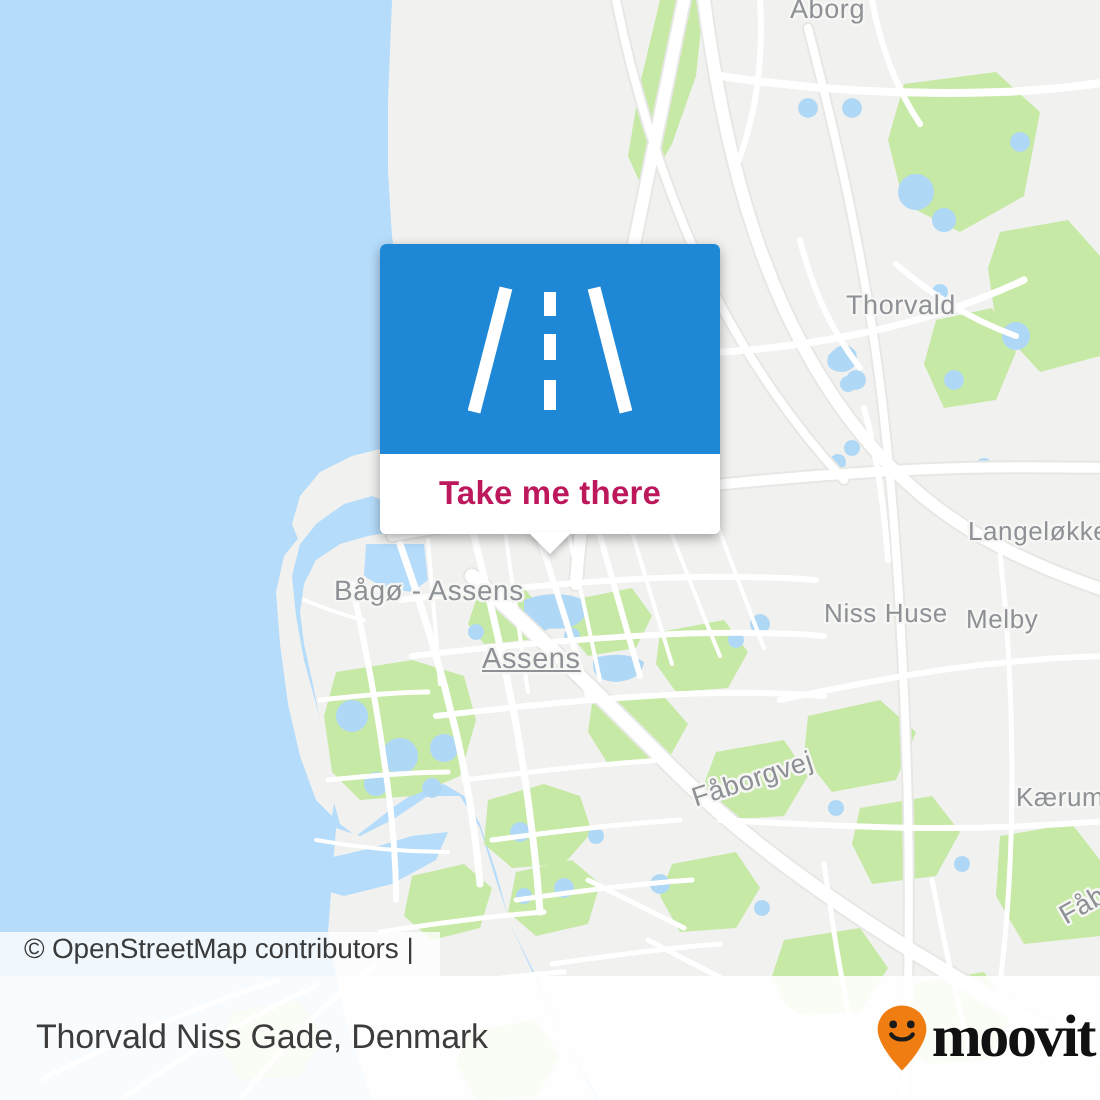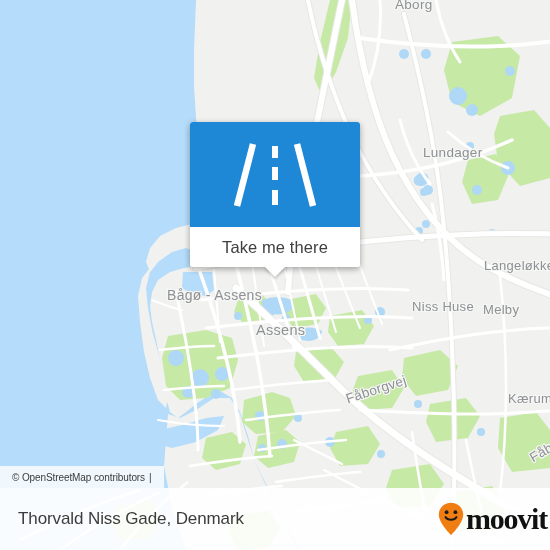--- a/index.html
+++ b/index.html
@@ -63,22 +63,23 @@
     height: 40px;
     display: flex;
     align-items: center;
     justify-content: center;
     background: #ffffff;
     border-radius: 0 0 3px 3px;
     position: relative;
   }
   #popup-action-label {
     font-size: 16.5px;
-    color: #404040;
+    color: #be185d;
     letter-spacing: 0.1px;
+    font-weight: bold;
   }
   #popup-tail {
     position: absolute;
     left: 50%;
     bottom: -10px;
     margin-left: -11px;
     width: 0;
     height: 0;
     border-left: 11px solid transparent;
     border-right: 11px solid transparent;
@@ -87,23 +88,22 @@
   }
 
   
   #attribution {
     position: absolute;
     left: 0;
     top: 466px;
     height: 22px;
     padding: 0 9px 0 12px;
     display: inline-flex;
-    align-items: center;
     background: rgba(255,255,255,0.80);
-    font-size: 10px;
+    font-size: 14px;
     color: #3b3b3b;
     white-space: nowrap;
     letter-spacing: -0.1px;
   }
   #attribution .sep { margin: 0 4px; color: #3b3b3b; }
 
   
   #footer {
     position: absolute;
     left: 0;
@@ -310,27 +310,27 @@
       <g fill="none" stroke="#FFFFFF" stroke-width="2.5" opacity="0.9">
         <path d="M 20 540 C 60 520, 100 502, 140 490"></path>
         <path d="M 60 550 C 90 528, 126 508, 160 492"></path>
         <path d="M 120 550 C 140 524, 164 500, 188 482"></path>
       </g>
     </g>
   </svg>
 
   <div id="map-labels">
       <div class="map-label" style="left: 395px; top: -3px; font-size: 13.5px;">Åborg</div>
-      <div class="map-label" style="left: 423px; top: 145px; font-size: 13.5px;">Lundager</div>
+      <div class="map-label" style="left: 423px; top: 145px; font-size: 13.5px;">Thorvald</div>
       <div class="map-label" style="left: 484px; top: 258px; font-size: 13px;">Langeløkke</div>
       <div class="map-label" style="left: 412px; top: 299px; font-size: 13px;">Niss Huse</div>
       <div class="map-label" style="left: 483px; top: 302px; font-size: 13px;">Melby</div>
       <div class="map-label" style="left: 508px; top: 391px; font-size: 13px;">Kærum</div>
       <div class="map-label" style="left: 167px; top: 287px; font-size: 14px;">Bågø - Assens</div>
-      <div class="map-label" style="left: 256px; top: 322px; font-size: 14.5px;">Assens</div>
+      <div class="map-label" style="left: 241px; top: 322px; font-size: 14.5px; text-decoration: underline;">Assens</div>
       <div class="map-label" style="left: 344px; top: 392px; font-size: 13.5px; transform: rotate(-18deg); transform-origin: left top;">Fåborgvej</div>
       <div class="map-label" style="left: 527px; top: 452px; font-size: 13.5px; transform: rotate(-30deg); transform-origin: left top;">Fåb</div>
     </div>
 
   <div id="popup">
     <div id="popup-image" style="background:#1E87D6;">
       <svg width="82" height="68" viewBox="0 0 82 68" xmlns="http://www.w3.org/2000/svg">
         <g stroke="#ffffff" stroke-width="6.5" stroke-linecap="butt" fill="none">
           <line x1="19" y1="3" x2="3" y2="65"></line>
           <line x1="63" y1="3" x2="79" y2="65"></line>

